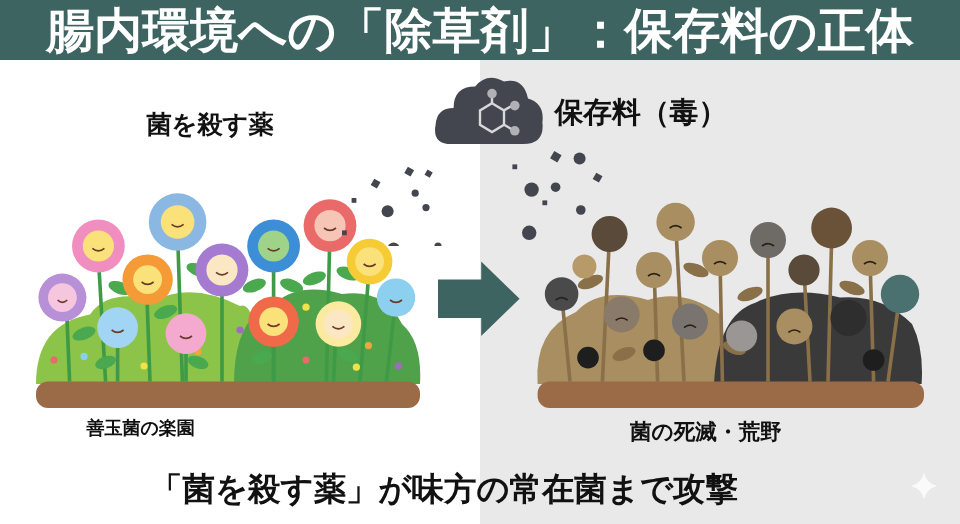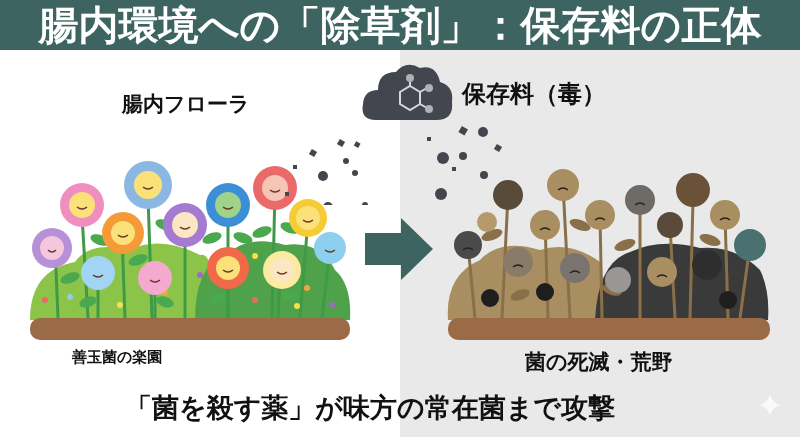--- a/index.html
+++ b/index.html
@@ -6,21 +6,21 @@
   html, body { width:800px; height:437px; overflow:hidden; }
   body { position:relative; font-family:"DejaVu Sans", sans-serif; background:#ffffff; }
   .header { position:absolute; left:0; top:0; width:800px; height:50px; background:#3e6462; display:flex; align-items:center; justify-content:center; }
   .header-title { color:#ffffff; font-size:40px; font-weight:bold; letter-spacing:0px; }
   .left-panel { position:absolute; left:0; top:50px; width:400px; height:387px; background:#ffffff; }
   .right-panel { position:absolute; left:400px; top:50px; width:400px; height:387px; background:#e9e9e9; }
   .label { position:absolute; font-weight:bold; color:#111; white-space:nowrap; }
   .lbl-flora { left:122px; top:90px; font-size:21px; }
   .lbl-preserv { left:462px; top:78px; font-size:24px; }
   .lbl-paradise { left:72px; top:348px; font-size:15px; }
-  .lbl-wasteland { left:525px; top:348px; font-size:21px; }
+  .lbl-wasteland { left:525px; top:348px; font-size:18px; }
   .caption { position:absolute; left:0; width:740px; top:390px; text-align:center; font-size:27px; font-weight:bold; color:#111; }
   svg { position:absolute; }
 </style>
 </head>
 <body>
 
 <div class="header">
   <span class="header-title">腸内環境への「除草剤」：保存料の正体</span>
 </div>
 
@@ -236,17 +236,17 @@
     <path d="M570 273 Q575 269 580 273"></path>
       <path d="M657 277 Q662 273 667 277"></path>
     <path d="M463 250 Q468 246 473 250"></path>
   </g>
 </svg>
 
 <svg style="left:757px;top:392px" width="26" height="26">
   <path d="M13 2 Q15 11 24 13 Q15 15 13 24 Q11 15 2 13 Q11 11 13 2 Z" fill="#fafafa"></path>
 </svg>
 
-<div class="label lbl-flora">腸内フローラ</div>
+<div class="label lbl-flora">菌を殺す薬</div>
 <div class="label lbl-preserv">保存料（毒）</div>
 <div class="label lbl-paradise">善玉菌の楽園</div>
 <div class="label lbl-wasteland">菌の死滅・荒野</div>
 <div class="caption">「菌を殺す薬」が味方の常在菌まで攻撃</div>
 
 </body></html>

